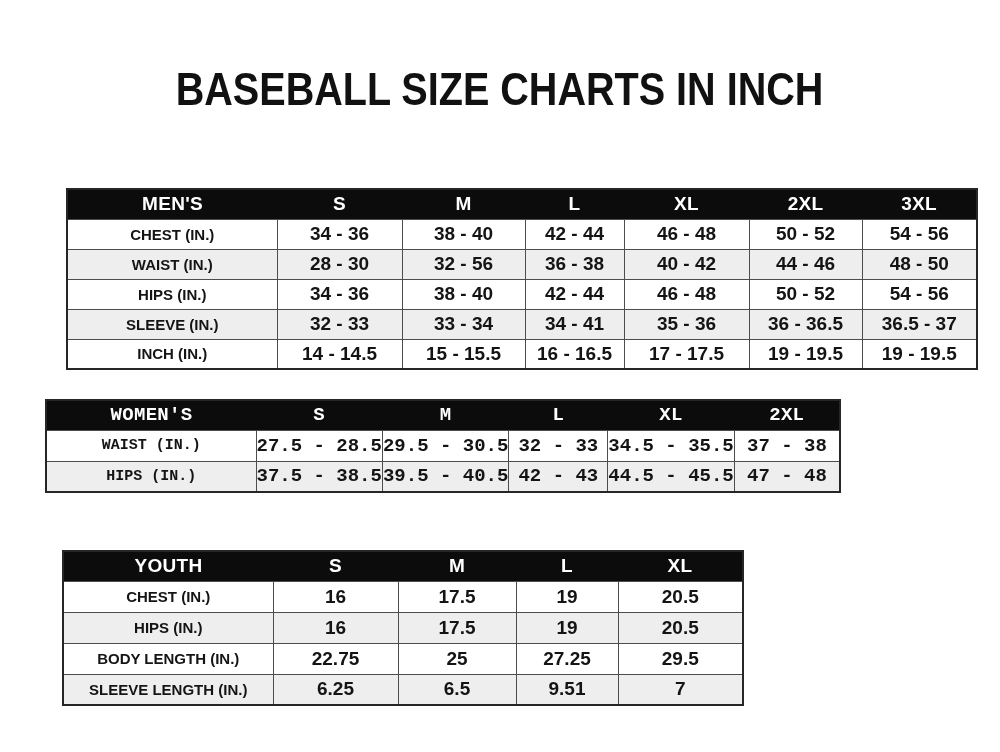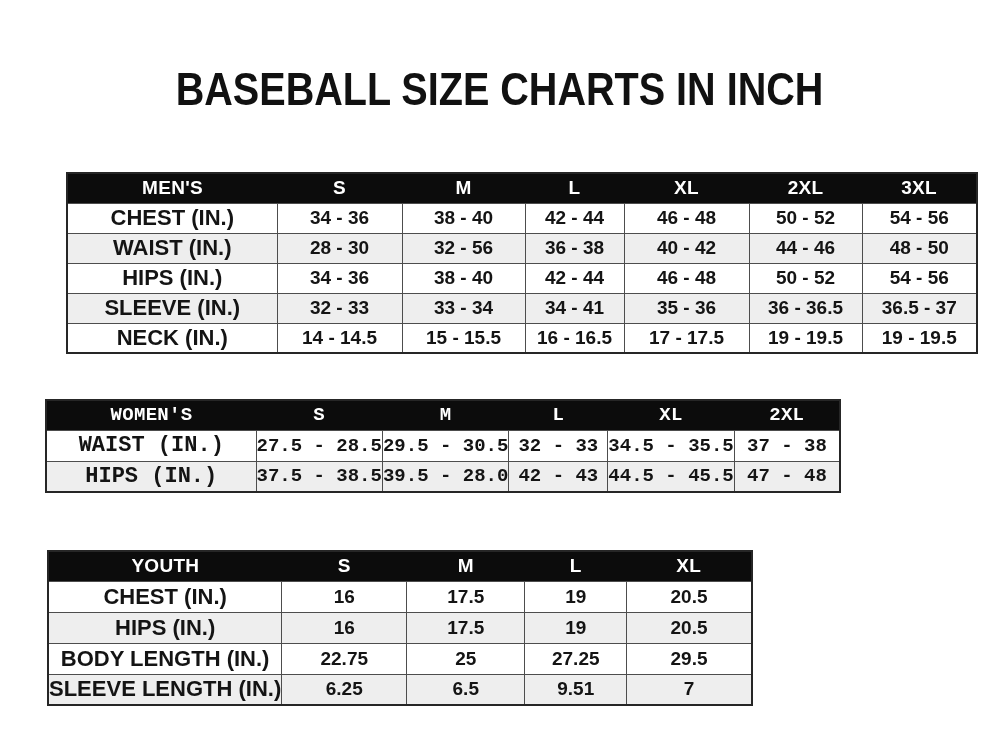--- a/index.html
+++ b/index.html
@@ -17,23 +17,23 @@
     line-height: 50px;
     font-weight: bold;
     color: #111111;
     white-space: nowrap;
     transform: scaleX(0.86);
     transform-origin: center;
     letter-spacing: 0px;
   }
 
   .table-block { position: absolute; }
-  #mens   { top: 172px; left: 45px; padding-left: 21px; }
+  #mens   { top: 188px; left: 45px; padding-left: 21px; }
   #womens { top: 399px; left: 45px; font-family: Liberation Mono, monospace; }
-  #youth  { top: 550px; left: 47px; }
+  #youth  { top: 550px; left: 62px; }
 
   table.size-table { border-collapse: collapse; table-layout: fixed; border: 2px solid #262626; }
 
   table.size-table th {
     background: #0c0c0c;
     color: #ffffff;
     font-weight: bold;
     font-size: 19px;
     height: 30px;
     text-align: center;
@@ -46,21 +46,21 @@
     background: #ffffff;
     color: #141414;
     font-weight: bold;
     font-size: 19px;
     height: 30px;
     text-align: center;
     vertical-align: middle;
     white-space: nowrap;
   }
   #womens td, #youth td { height: 31px; }
-  table.size-table td.row-label { font-size: 22px; }
+  table.size-table td.row-label { font-size: 15px; }
   table.size-table tbody tr:nth-child(even) td { background: #eeeeee; }
 
   
   #mens   col:nth-child(1){width:210px} #mens   col:nth-child(2){width:125px}
   #mens   col:nth-child(3){width:123px} #mens   col:nth-child(4){width:99px}
   #mens   col:nth-child(5){width:125px} #mens   col:nth-child(6){width:113px}
   #mens   col:nth-child(7){width:115px}
 
   #womens col:nth-child(1){width:210px} #womens col:nth-child(2){width:125px}
   #womens col:nth-child(3){width:123px} #womens col:nth-child(4){width:99px}
@@ -131,21 +131,21 @@
           <tr>
             <td class="row-label">SLEEVE (IN.)</td>
             <td>32 - 33</td>
             <td>33 - 34</td>
             <td>34 - 41</td>
             <td>35 - 36</td>
             <td>36 - 36.5</td>
             <td>36.5 - 37</td>
           </tr>
           <tr>
-            <td class="row-label">NECK (IN.)</td>
+            <td class="row-label">INCH (IN.)</td>
             <td>14 - 14.5</td>
             <td>15 - 15.5</td>
             <td>16 - 16.5</td>
             <td>17 - 17.5</td>
             <td>19 - 19.5</td>
             <td>19 - 19.5</td>
           </tr>
         </tbody>
       </table>
     </div>
@@ -174,21 +174,21 @@
             <td class="row-label">WAIST (IN.)</td>
             <td>27.5 - 28.5</td>
             <td>29.5 - 30.5</td>
             <td>32 - 33</td>
             <td>34.5 - 35.5</td>
             <td>37 - 38</td>
           </tr>
           <tr>
             <td class="row-label">HIPS (IN.)</td>
             <td>37.5 - 38.5</td>
-            <td>39.5 - 28.0</td>
+            <td>39.5 - 40.5</td>
             <td>42 - 43</td>
             <td>44.5 - 45.5</td>
             <td>47 - 48</td>
           </tr>
         </tbody>
       </table>
     </div>
   <div class="table-block" id="youth">
       <table class="size-table">
         <colgroup>

